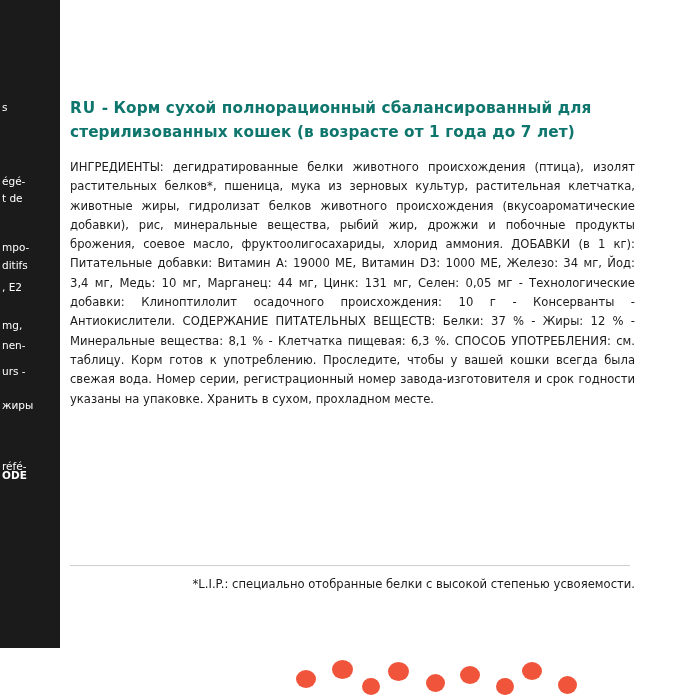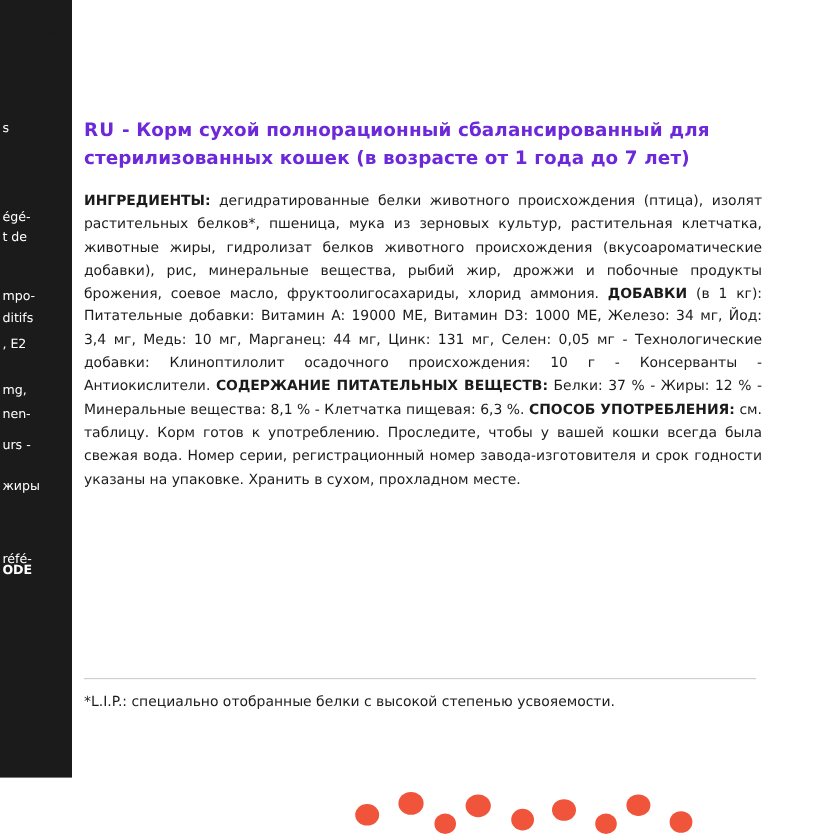--- a/index.html
+++ b/index.html
@@ -82,38 +82,38 @@
   .content {
     position: absolute;
     left: 10px;
     top: 18px;
     width: 565px;
   }
 
   .heading {
     font-size: 15.3px;
     line-height: 24px;
-    color: #6d28d9;
+    color: #0f766e;
     font-weight: bold;
     letter-spacing: 0.1px;
     margin: 0 0 14px 0;
   }
   .heading .ru {
     letter-spacing: 1px;
   }
 
   .body-text {
     font-size: 11.6px;
     line-height: 19.3px;
     color: #1b1b1b;
     text-align: justify;
     margin: 0;
   }
   .body-text b {
-    font-weight: bold;
+    font-weight: normal;
   }
   .para {
     margin: 0 0 0 0;
   }
 
   .rule {
     position: absolute;
     left: 10px;
     top: 487px;
     width: 560px;
@@ -122,20 +122,21 @@
   }
 
   .footnote {
     position: absolute;
     left: 10px;
     top: 497px;
     width: 565px;
     font-size: 11.6px;
     line-height: 18px;
     color: #1b1b1b;
+    text-align: right;
   }
 
   
   .kibble-area {
     position: absolute;
     left: 60px;
     top: 648px;
     width: 640px;
     height: 52px;
     z-index: 2;

